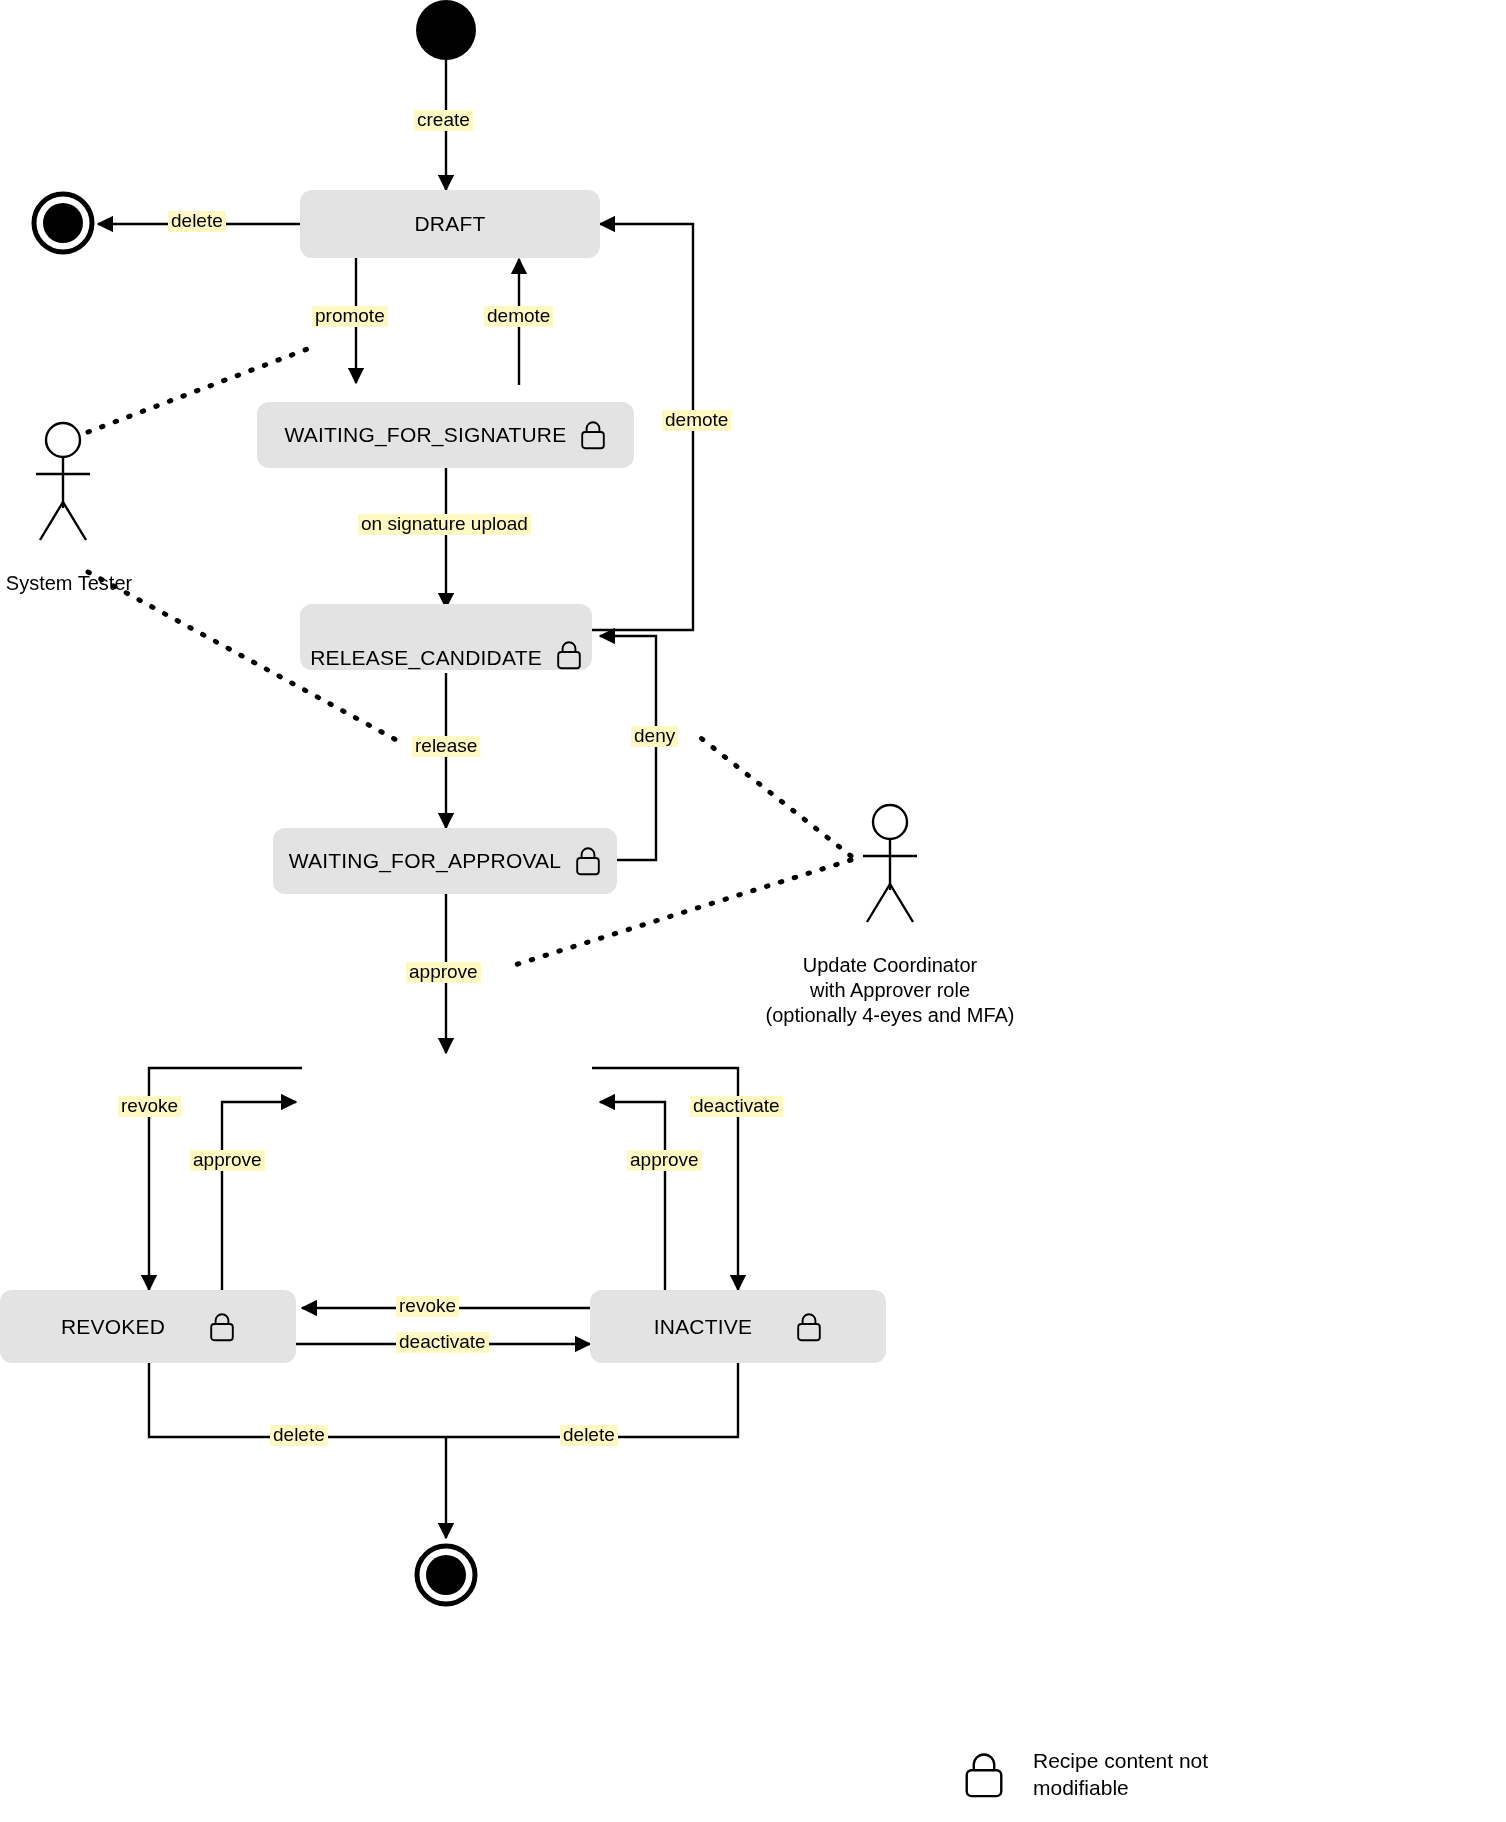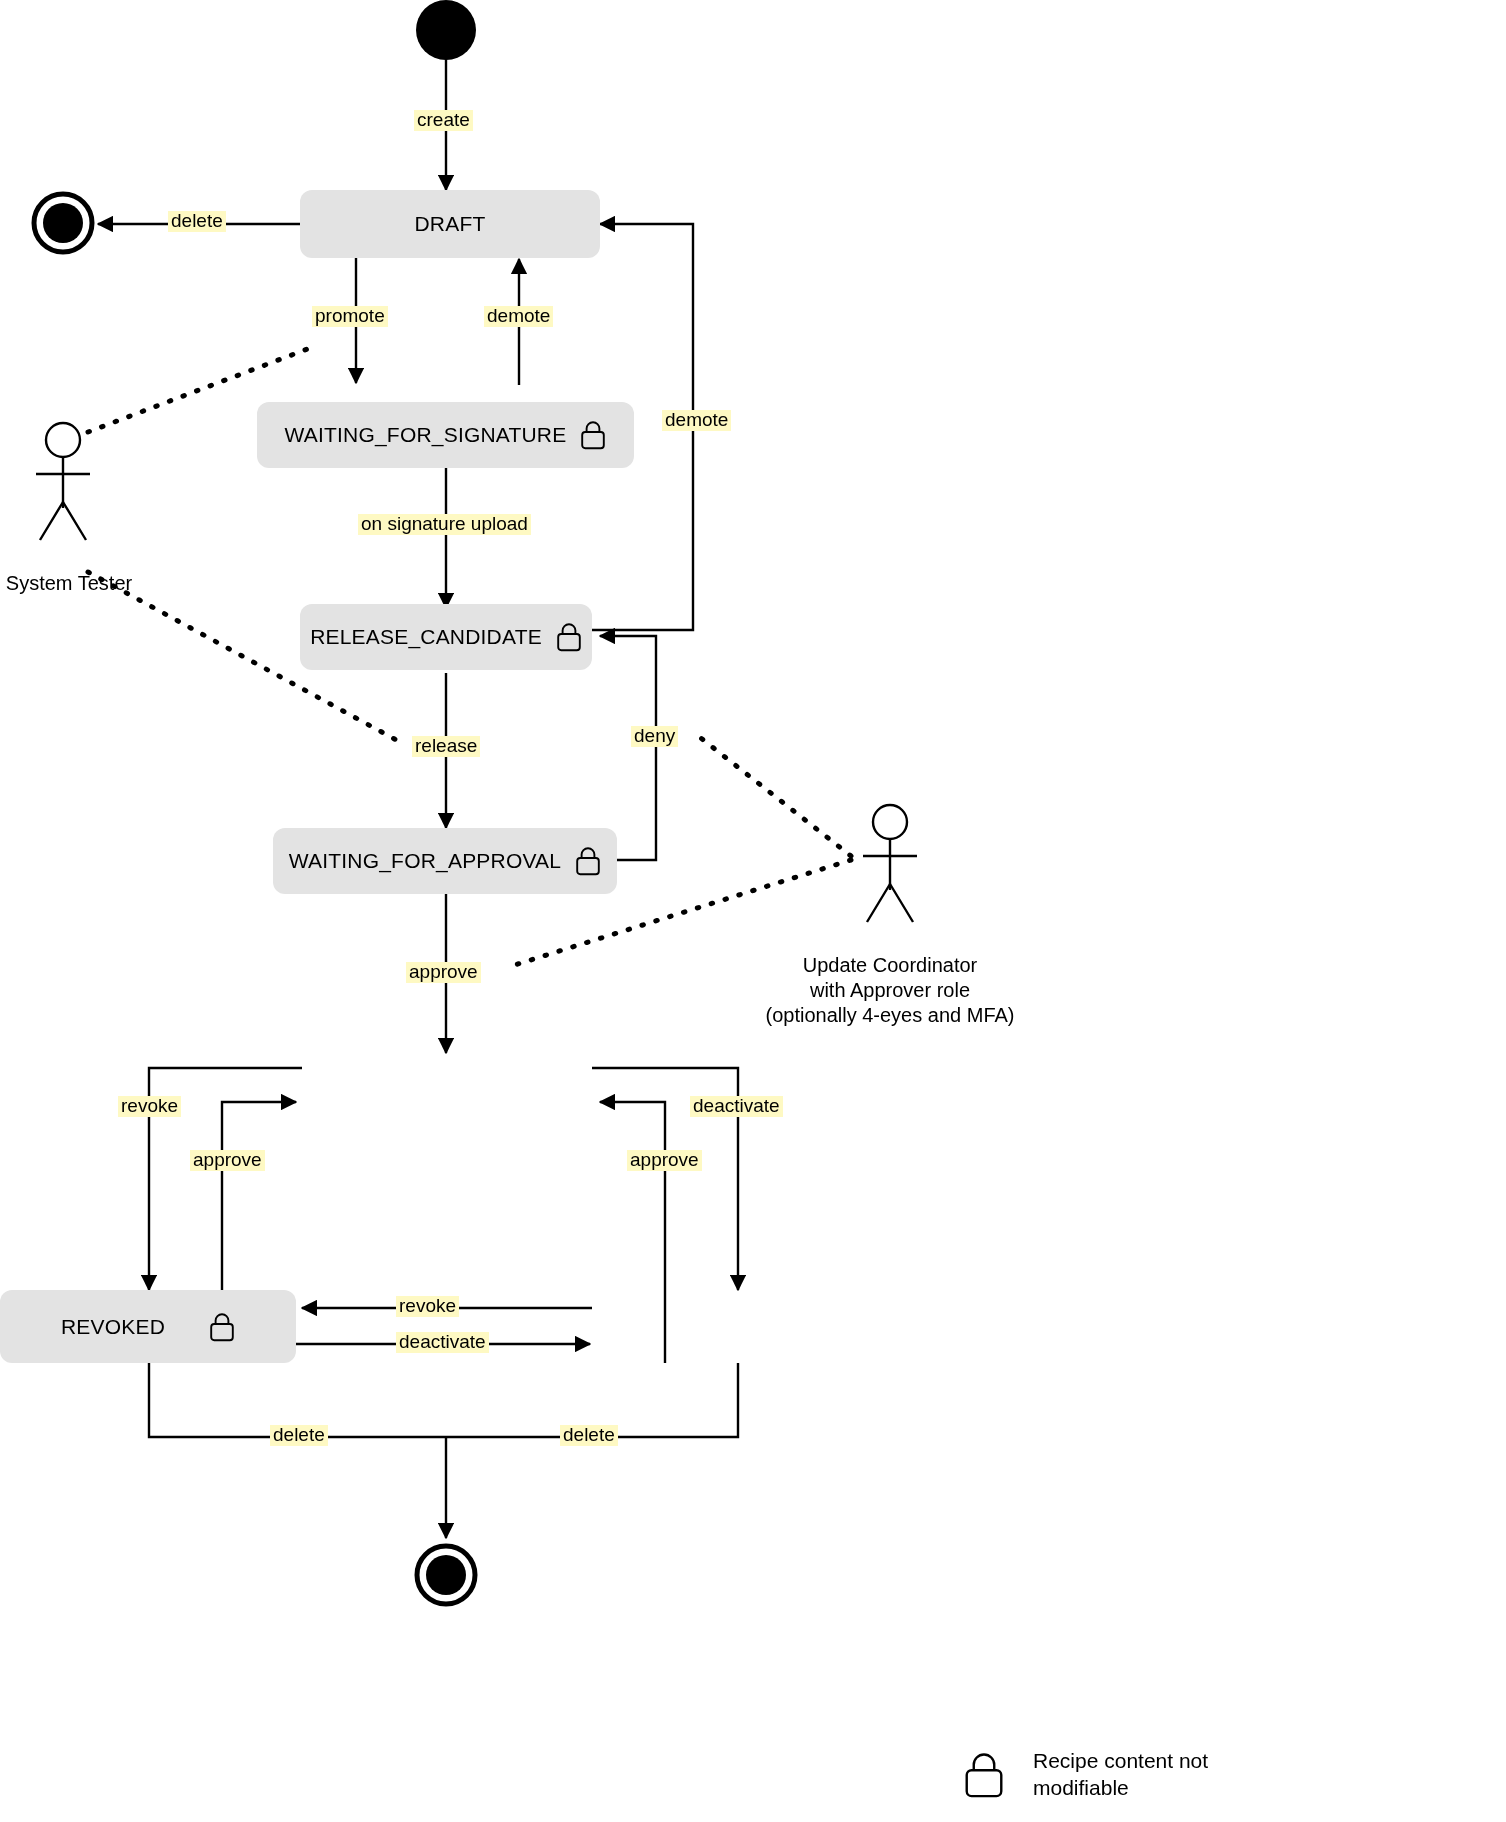--- a/index.html
+++ b/index.html
@@ -171,21 +171,21 @@
   <div class="state" style="left:257px; top:383px; width:377px; height:66px;margin-top:19px;">
     <span class="lbl">WAITING_FOR_SIGNATURE</span>
     <span class="lock">
       <svg viewBox="0 0 26 30" width="26" height="30">
         <rect x="2.2" y="12" width="21.6" height="16.2" rx="3" fill="none" stroke="#000" stroke-width="1.9"></rect>
         <path d="M 6.6 12 L 6.6 8.6 A 6.4 6.4 0 0 1 19.4 8.6 L 19.4 12" fill="none" stroke="#000" stroke-width="1.9"></path>
       </svg>
     </span>
   </div>
 
-  <div class="state" style="left:300px; top:604px; width:292px; height:66px;">
+  <div class="state" style="left:300px; top:604px; width:292px; height:66px;align-items:flex-end;">
     <span class="lbl">RELEASE_CANDIDATE</span>
     <span class="lock">
       <svg viewBox="0 0 26 30" width="26" height="30">
         <rect x="2.2" y="12" width="21.6" height="16.2" rx="3" fill="none" stroke="#000" stroke-width="1.9"></rect>
         <path d="M 6.6 12 L 6.6 8.6 A 6.4 6.4 0 0 1 19.4 8.6 L 19.4 12" fill="none" stroke="#000" stroke-width="1.9"></path>
       </svg>
     </span>
   </div>
 
   <div class="state" style="left:273px; top:828px; width:344px; height:66px;">
@@ -202,20 +202,29 @@
   <div class="state" style="left:0px; top:1290px; width:296px; height:73px; gap:44px;">
     <span class="lbl">REVOKED</span>
     <span class="lock">
       <svg viewBox="0 0 26 30" width="26" height="30">
         <rect x="2.2" y="12" width="21.6" height="16.2" rx="3" fill="none" stroke="#000" stroke-width="1.9"></rect>
         <path d="M 6.6 12 L 6.6 8.6 A 6.4 6.4 0 0 1 19.4 8.6 L 19.4 12" fill="none" stroke="#000" stroke-width="1.9"></path>
       </svg>
     </span>
   </div>
 
+  <div class="state" style="left:590px; top:1290px; width:296px; height:73px; gap:44px;">
+    <span class="lbl">INACTIVE</span>
+    <span class="lock">
+      <svg viewBox="0 0 26 30" width="26" height="30">
+        <rect x="2.2" y="12" width="21.6" height="16.2" rx="3" fill="none" stroke="#000" stroke-width="1.9"></rect>
+        <path d="M 6.6 12 L 6.6 8.6 A 6.4 6.4 0 0 1 19.4 8.6 L 19.4 12" fill="none" stroke="#000" stroke-width="1.9"></path>
+      </svg>
+    </span>
+  </div>
 
   <div class="elabel" style="left:414px; top:110px;">create</div>
 
   <div class="elabel" style="left:168px; top:211px;">delete</div>
 
   <div class="elabel" style="left:312px; top:306px;">promote</div>
 
   <div class="elabel" style="left:484px; top:306px;">demote</div>
 
   <div class="elabel" style="left:358px; top:514px;">on signature upload</div>

